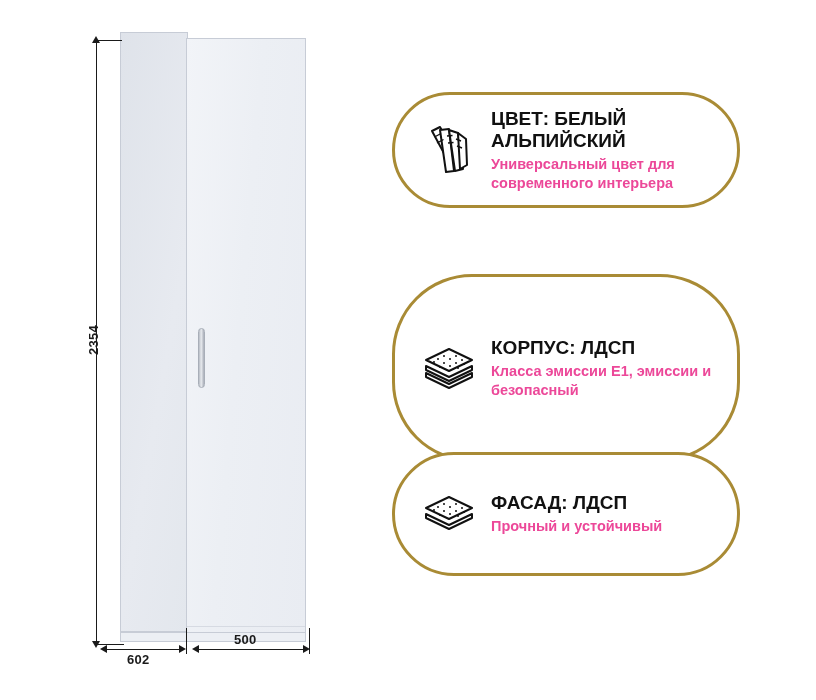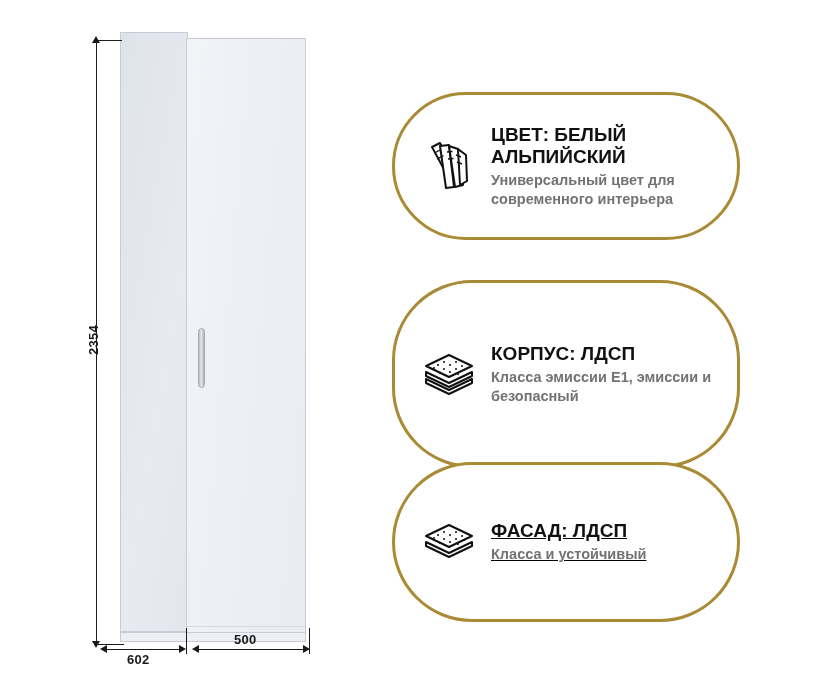--- a/index.html
+++ b/index.html
@@ -171,21 +171,21 @@
   .card-title {
     font-size: 19px;
     font-weight: bold;
     color: #111111;
     line-height: 1.16;
     margin: 0 0 3px 0;
   }
   .card-desc {
     font-size: 14.5px;
     font-weight: bold;
-    color: #737373;
+    color: #ec4899;
     line-height: 1.26;
     margin: 0;
   }
 </style>
 </head>
 <body>
 
 <div id="product-illustration">
 
   <div class="cabinet-wrap">
@@ -217,21 +217,21 @@
     <div class="arrow arrow-left" style="left:192px; top:645px;"></div>
     <div class="arrow arrow-right" style="left:303px; top:645px;"></div>
     <div class="tick" style="left:309px; top:628px; width:1px; height:26px;"></div>
     <span class="dim-label" style="left:234px; top:632px;">500</span>
   </div>
 
 </div>
 
 <div id="feature-cards">
 
-  <div class="feature-card" style="top:92px; height:148px;">
+  <div class="feature-card" style="top:92px; height:116px;">
     <div class="card-icon">
       <svg width="58" height="58" viewBox="0 0 58 58">
         <g fill="none" stroke="#111" stroke-width="2" stroke-linejoin="round">
           <path d="M12 10 L20 6 L41 44 L33 49 Z" fill="#ffffff"></path>
           <path d="M20 9 L29 8 L34 50 L26 51 Z" fill="#ffffff"></path>
           <path d="M29 9 L38 12 L43 48 L35 50 Z" fill="#ffffff"></path>
           <path d="M38 12 L46 18 L47 44 L40 48 Z" fill="#ffffff"></path>
         </g>
         <g stroke="#111" stroke-width="1.4">
           <line x1="14.5" y1="16" x2="21" y2="12.5"></line>
@@ -242,21 +242,21 @@
           <line x1="37" y1="25" x2="42" y2="27"></line>
         </g>
       </svg>
     </div>
     <div class="card-text">
       <p class="card-title">ЦВЕТ: БЕЛЫЙ АЛЬПИЙСКИЙ</p>
       <p class="card-desc">Универсальный цвет для современного интерьера</p>
     </div>
   </div>
 
-  <div class="feature-card" style="top:280px; height:188px;">
+  <div class="feature-card" style="top:274px; height:188px;">
     <div class="card-icon">
       <svg width="58" height="58" viewBox="0 0 58 58">
         <g fill="#ffffff" stroke="#111" stroke-width="2" stroke-linejoin="round">
           <path d="M29 10 L52 21 L29 32 L6 21 Z"></path>
           <path d="M6 27 L29 38 L52 27 L52 31 L29 42 L6 31 Z"></path>
           <path d="M6 34 L29 45 L52 34 L52 38 L29 49 L6 38 Z"></path>
         </g>
         <g fill="#111">
           <circle cx="18" cy="20" r="1"></circle>
             <circle cx="24" cy="17" r="1"></circle>
@@ -272,21 +272,21 @@
             <circle cx="38" cy="29" r="1"></circle>
         </g>
       </svg>
     </div>
     <div class="card-text">
       <p class="card-title">КОРПУС: ЛДСП</p>
       <p class="card-desc">Класса эмиссии Е1, эмиссии и безопасный</p>
     </div>
   </div>
 
-  <div class="feature-card" style="top:462px; height:160px;text-decoration:underline;">
+  <div class="feature-card" style="top:452px; height:124px;">
     <div class="card-icon">
       <svg width="58" height="58" viewBox="0 0 58 58">
         <g fill="#ffffff" stroke="#111" stroke-width="2" stroke-linejoin="round">
           <path d="M29 12 L52 23 L29 34 L6 23 Z"></path>
           <path d="M6 29 L29 40 L52 29 L52 33 L29 44 L6 33 Z"></path>
         </g>
         <g fill="#111">
           <circle cx="18" cy="22" r="1"></circle>
             <circle cx="24" cy="19" r="1"></circle>
           <circle cx="30" cy="22" r="1"></circle>
@@ -297,17 +297,17 @@
             <circle cx="36" cy="26" r="1"></circle>
           <circle cx="14" cy="25" r="1"></circle>
             <circle cx="20" cy="30" r="1"></circle>
           <circle cx="44" cy="27" r="1"></circle>
             <circle cx="38" cy="31" r="1"></circle>
         </g>
       </svg>
     </div>
     <div class="card-text">
       <p class="card-title">ФАСАД: ЛДСП</p>
-      <p class="card-desc">Класса и устойчивый</p>
+      <p class="card-desc">Прочный и устойчивый</p>
     </div>
   </div>
 
 </div>
 
 </body></html>

